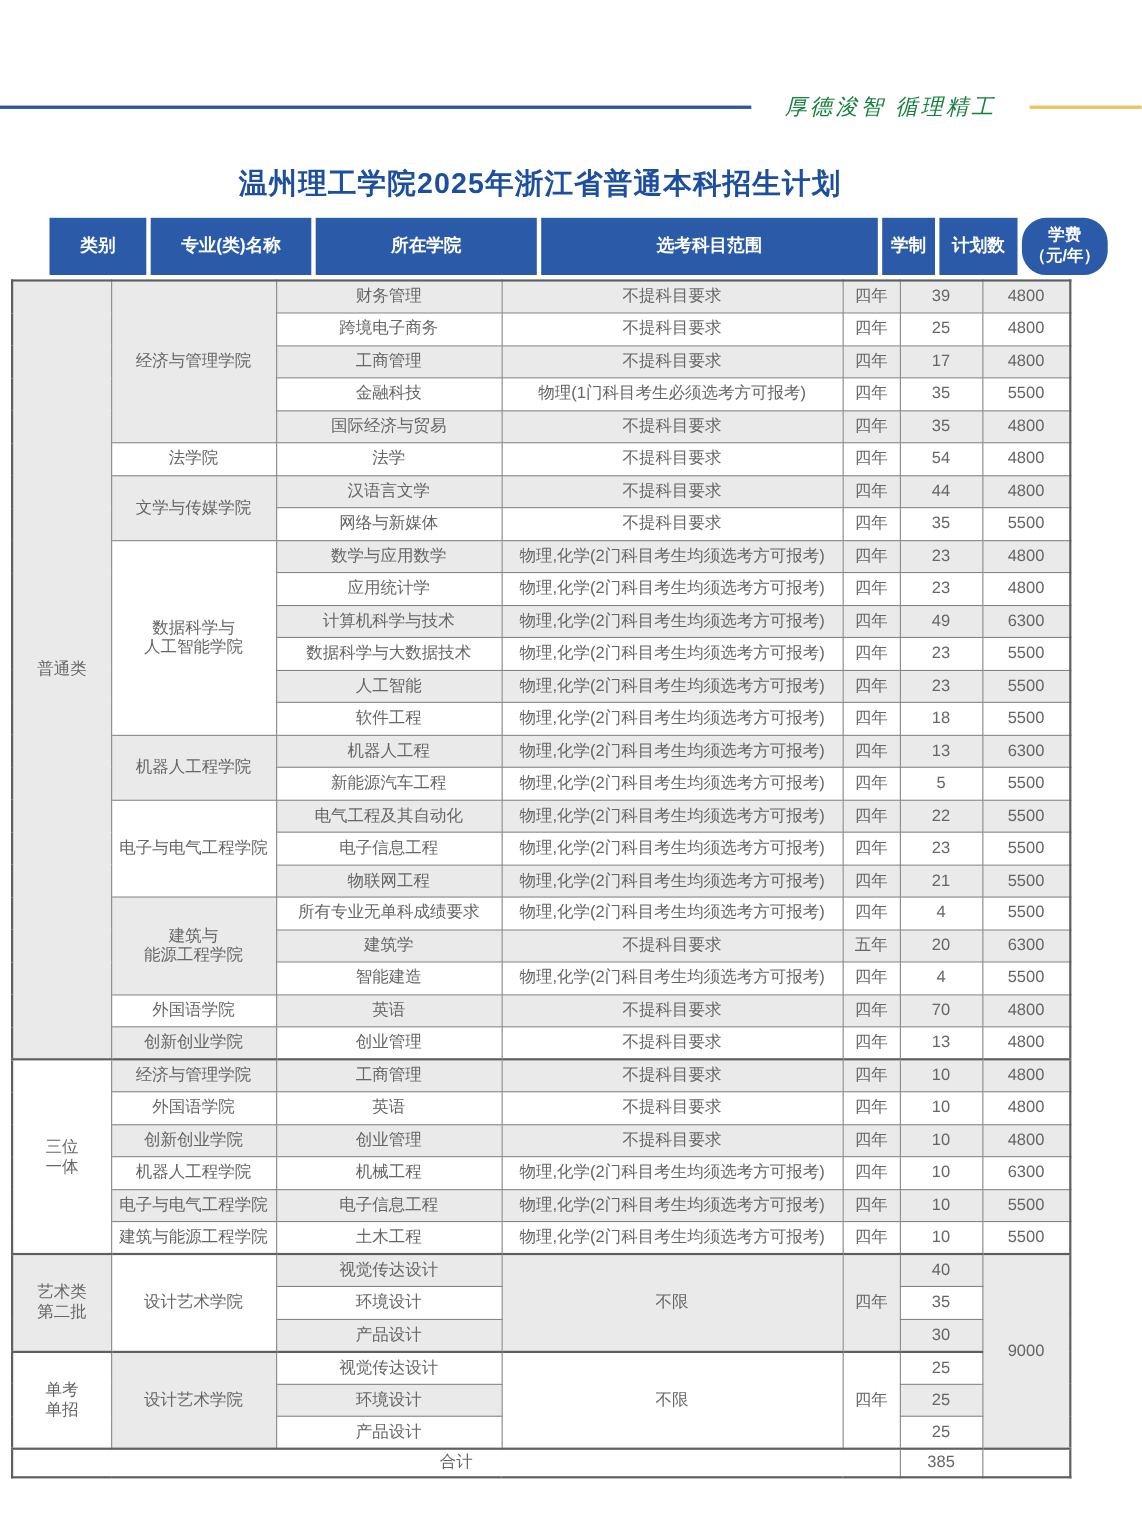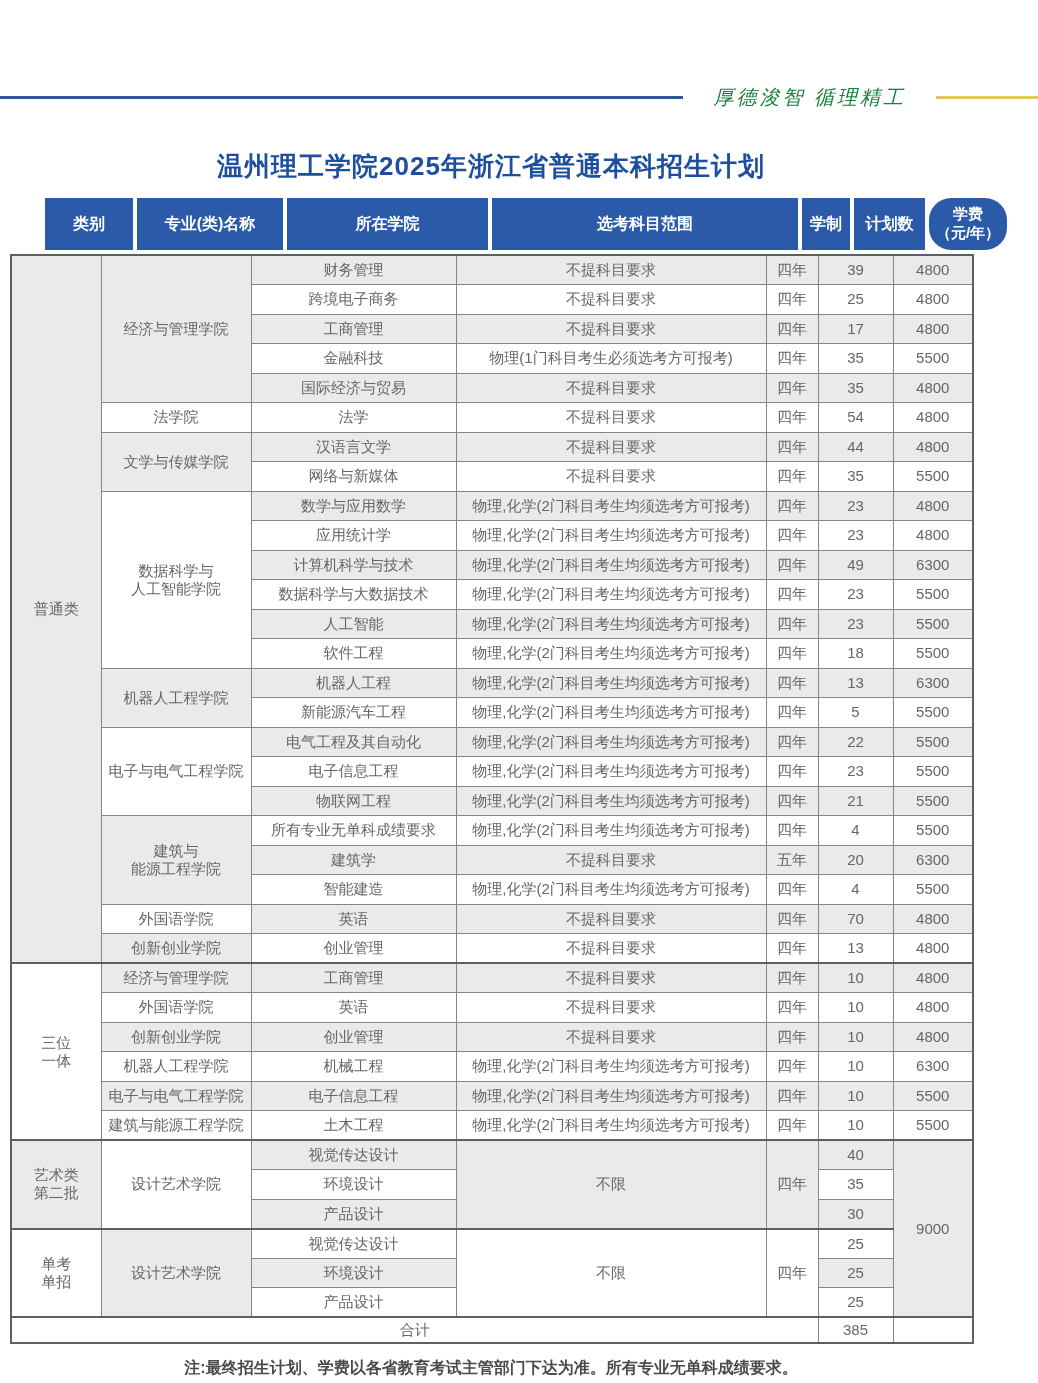--- a/index.html
+++ b/index.html
@@ -356,14 +356,13 @@
           <td class="sw">25</td>
         </tr>
         <tr class="sec-start total-row">
           <td class="sw" colspan="5">合计</td>
           <td class="sw">385</td>
           <td class="sw"></td>
         </tr>
       </tbody>
   </table>
 
-  <div class="note">注:最终招生计划、学费以各省教育考试主管部门下达为准。所有专业无单科成绩要求。</div>
 </div>
 
 </body></html>

